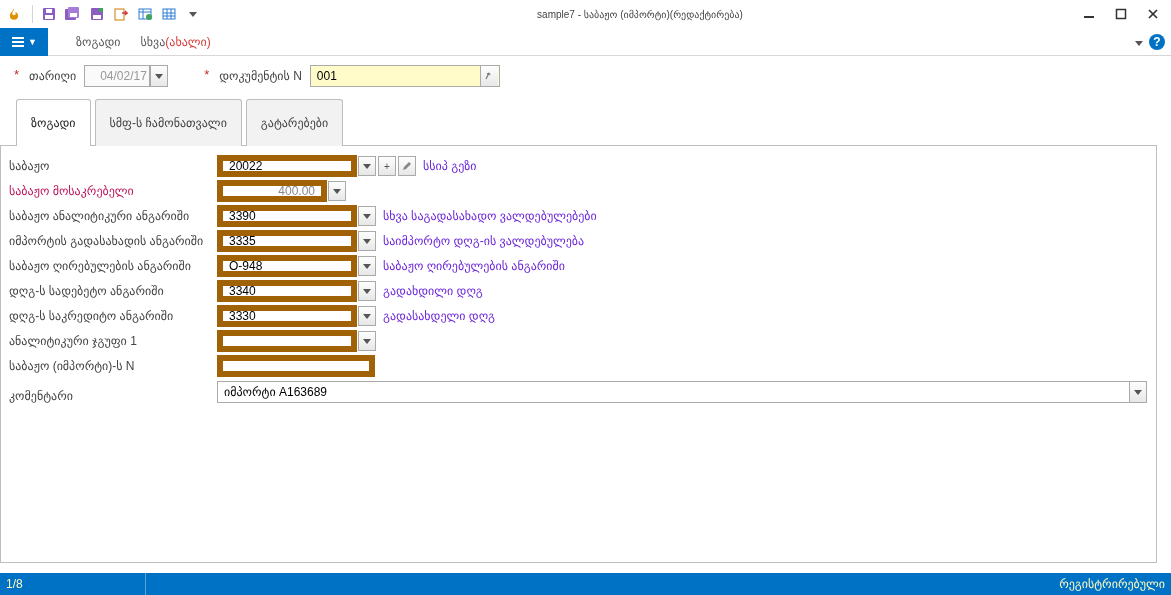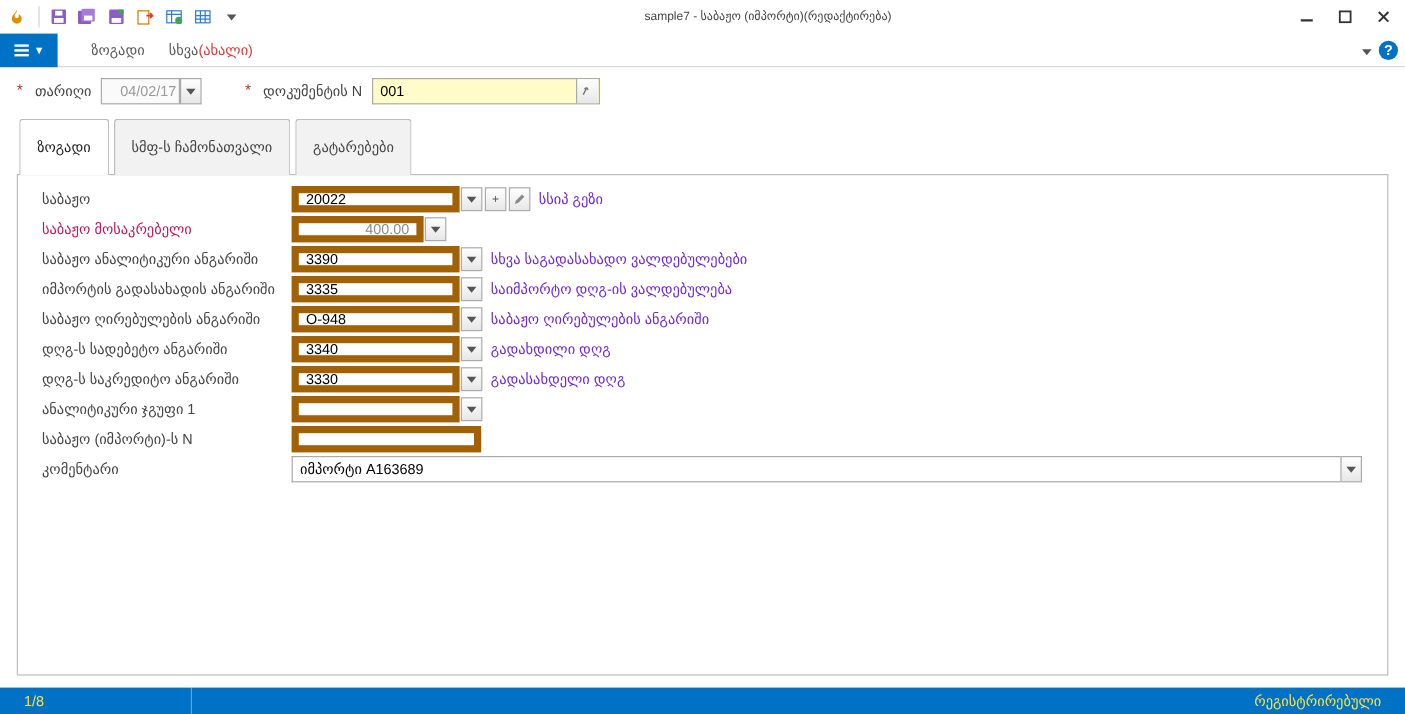--- a/index.html
+++ b/index.html
@@ -21,32 +21,32 @@
   .req { color:#c52d2d; font-size:13px; margin-right:2px; position:relative; top:-2px;}
   .lbl { color:#444; }
   .date-cell { width:66px; height:22px; border:1px solid #aaa; background:#fafafa; color:#999; display:flex; align-items:center; padding:0 15px; }
   .dd-btn { width:18px; height:22px; border:1px solid #aaa; background:linear-gradient(#fefefe,#e7e7e7); display:inline-flex; align-items:center; justify-content:center; cursor:pointer; }
   .docn { height:22px; border:1px solid #aaa; background:#fffcc9; display:flex; align-items:center; }
   .docn input { border:none; background:transparent; height:20px; padding:0 6px; width:169px; outline:none; }
   .small-btn { width:18px; height:20px; border:1px solid #aaa; background:linear-gradient(#fefefe,#e7e7e7); display:inline-flex; align-items:center; justify-content:center; cursor:pointer; font-size:10px; color:#555; margin:0 1px 0 0;}
   .tabs { display:flex; gap:4px; padding:8px 14px 0 16px; }
   .tab { border:1px solid #bdbdbd; border-bottom:none; padding:16px 14px; background:#f2f2f2; color:#444; cursor:pointer; border-radius:3px 3px 0 0; position:relative; top:1px;}
   .tab.active { background:#fff; color:#222; z-index:2;}
-  .tabpanel { margin:0 14px 10px 14px; border:1px solid #bdbdbd; flex:1; background:#fff; padding:8px 20px; overflow:auto;}
+  .tabpanel { margin:0 14px 10px 0; border:1px solid #bdbdbd; flex:1; background:#fff; padding:8px 8px; overflow:auto;}
   .row { display:flex; align-items:center; height:24px; margin-bottom:1px; }
   .row .rl { width:208px; color:#444; }
   .row.dim .rl { color:#be185d; }
   .row .field { display:flex; align-items:center; gap:1px; }
   .row .field input.txt { height:22px; border:6px solid #a16207; padding:0 6px; background:#fff; outline:none; }
   .row .field input.txt[readonly] { color:#8a8a8a; }
   .row .desc { margin-left:6px; color:#6d28d9; }
   .icon-caret { width:0; height:0; border-left:4px solid transparent; border-right:4px solid transparent; border-top:5px solid #555; display:inline-block; }
   .full-combo { flex:1; display:flex; }
   .full-combo input { flex:1; height:22px; border:1px solid #aaa; border-right:none; padding:0 6px; background:#fff; outline:none; }
-  .statusbar { height:22px; background:#0072c6; color:#fde047; display:flex; align-items:center; padding:0 20px; font-size:12px; }
+  .statusbar { height:22px; background:#0072c6; color:#fef9c3; display:flex; align-items:center; padding:0 6px; font-size:12px; }
   .statusbar .pg { width:140px; border-right:1px solid rgba(255,255,255,.35); height:22px; display:flex; align-items:center;}
   .statusbar .status-right { margin-left:auto; }
   svg { display:block; }
 </style>
 </head>
 <body>
 
 <div class="window">
 
   <div class="titlebar">
@@ -268,21 +268,21 @@
     </div>
 
 
     <div class="row">
       <div class="rl">საბაჟო (იმპორტი)-ს N</div>
       <div class="field">
         <input class="txt" style="width: 158px;" value="">
       </div>
     </div>
 
-    <div class="row" style="align-items:center;">
+    <div class="row" style="align-items:flex-end;">
       <div class="rl">კომენტარი</div>
       <div class="full-combo">
         <input value="იმპორტი A163689" style="">
         <span class="small-btn" style="height:22px;">
             <span class="icon-caret"></span>
           </span>
       </div>
     </div>
   </div>
 

